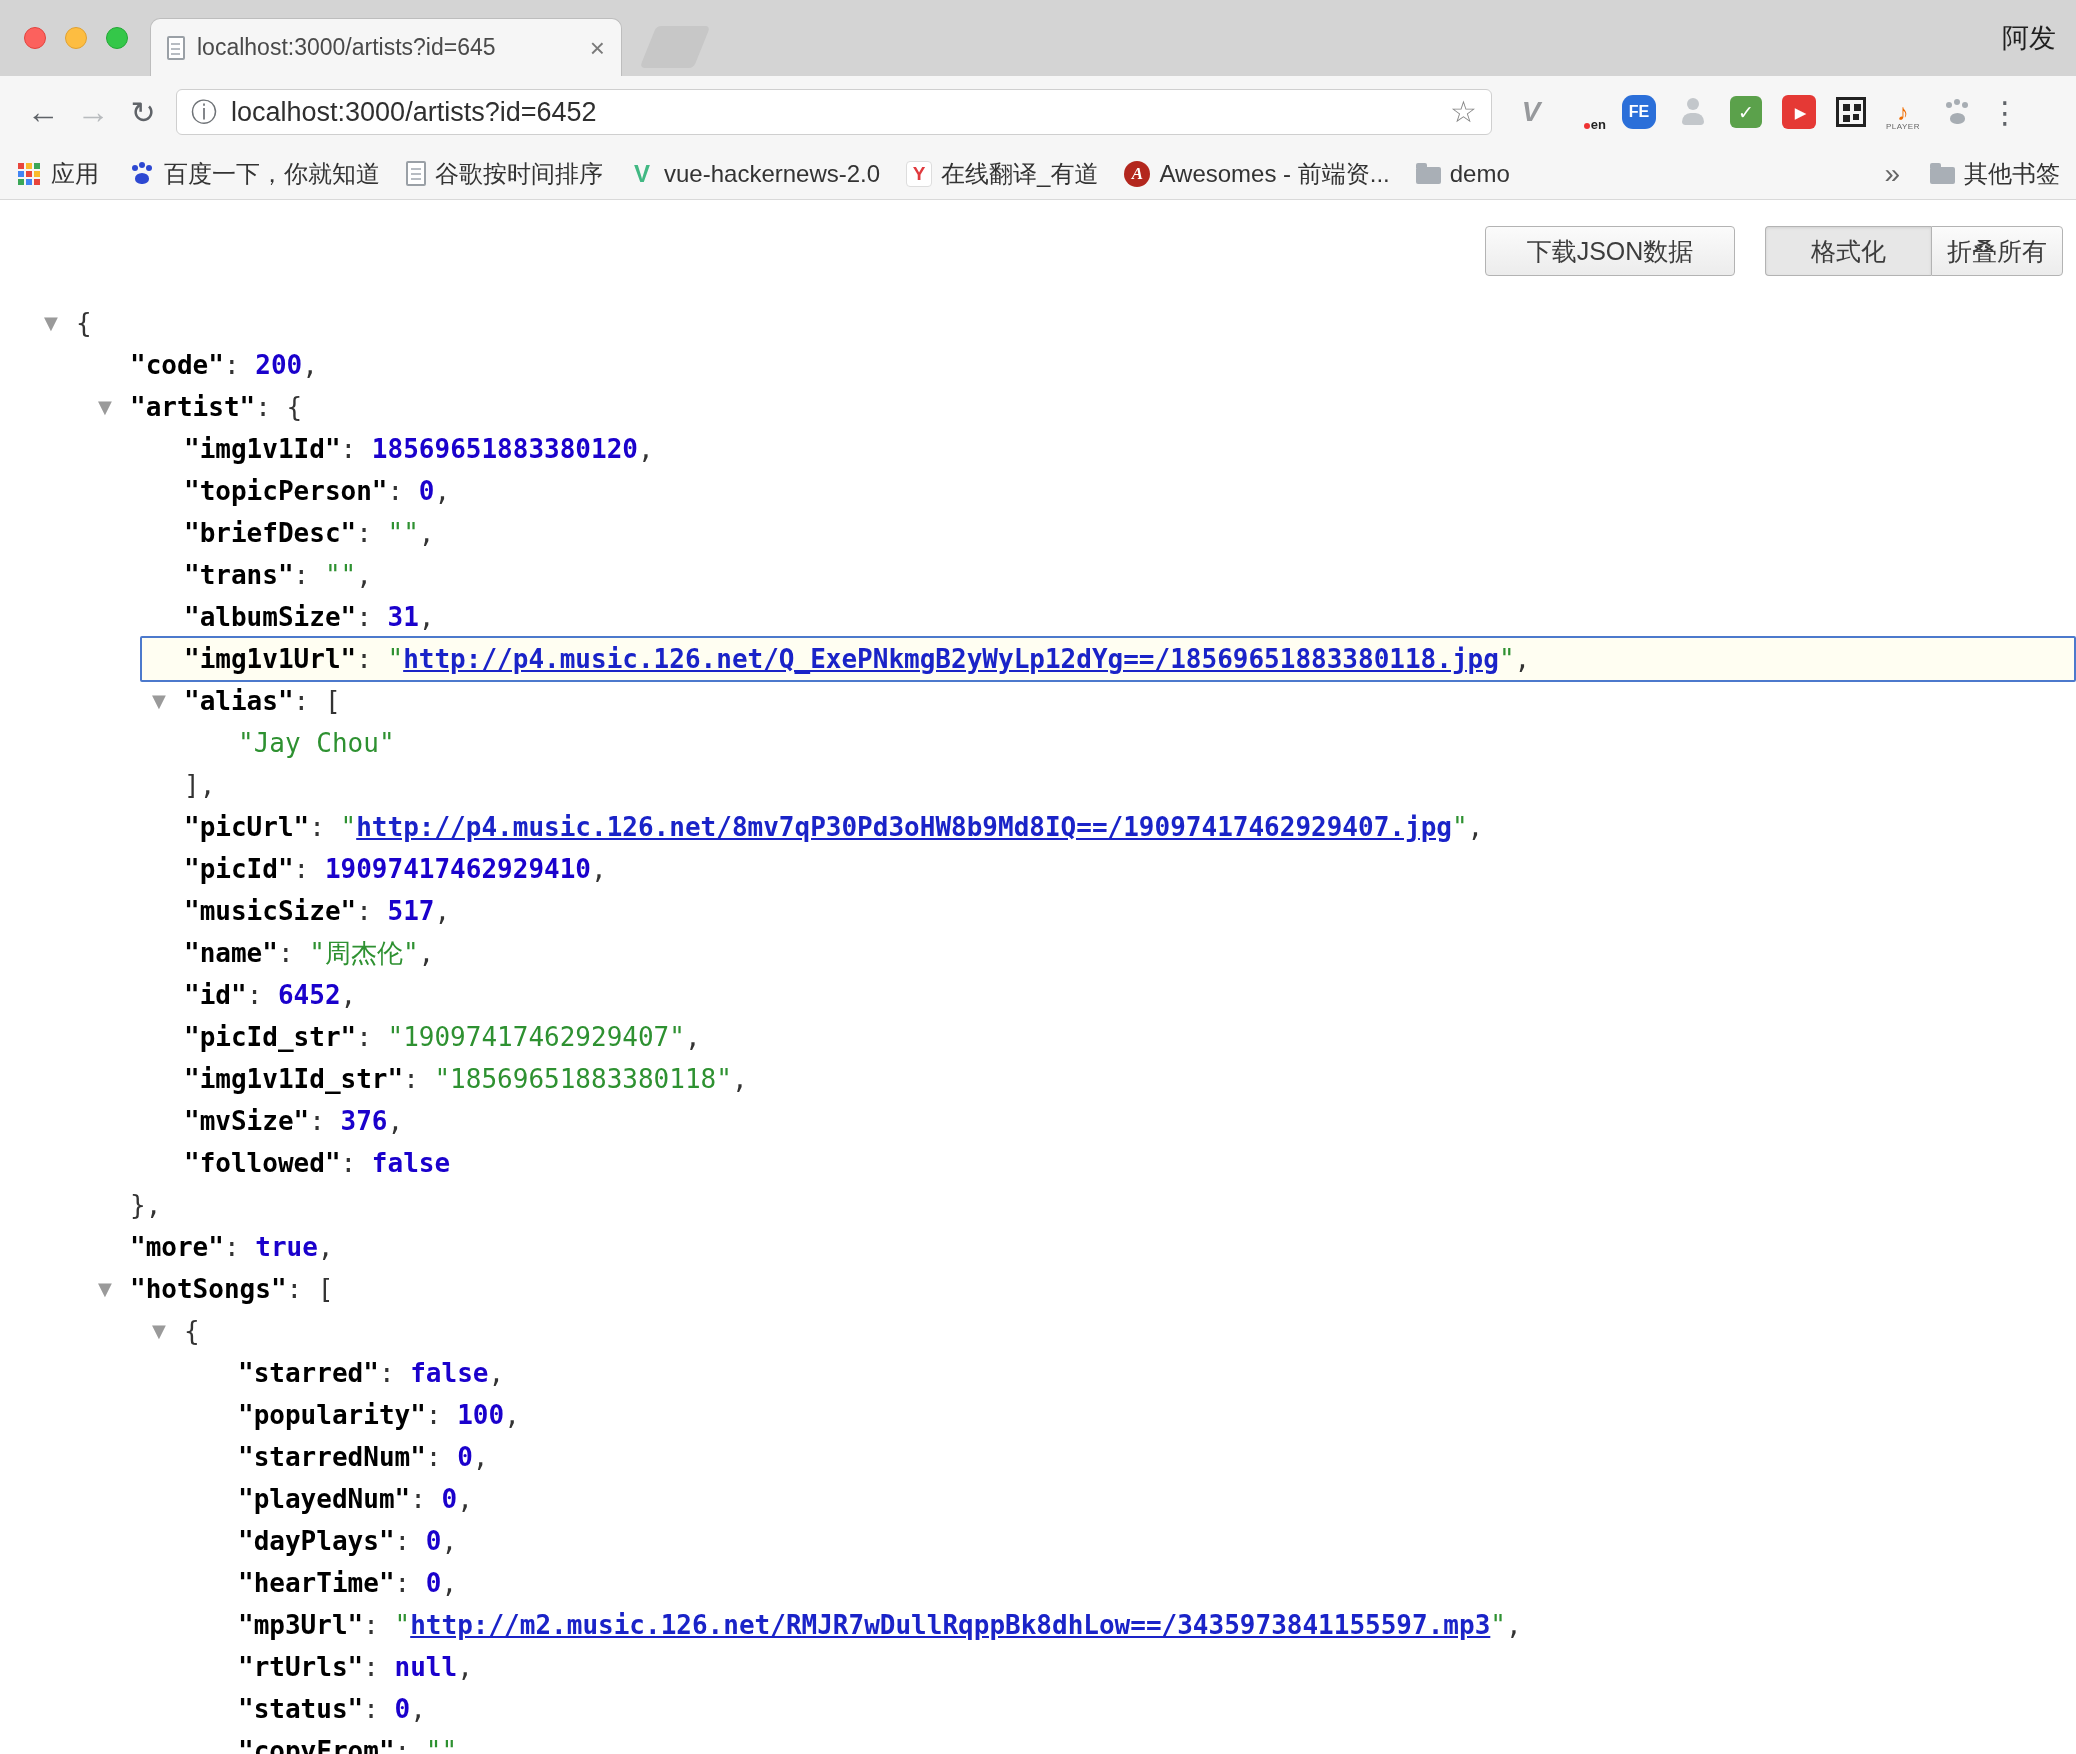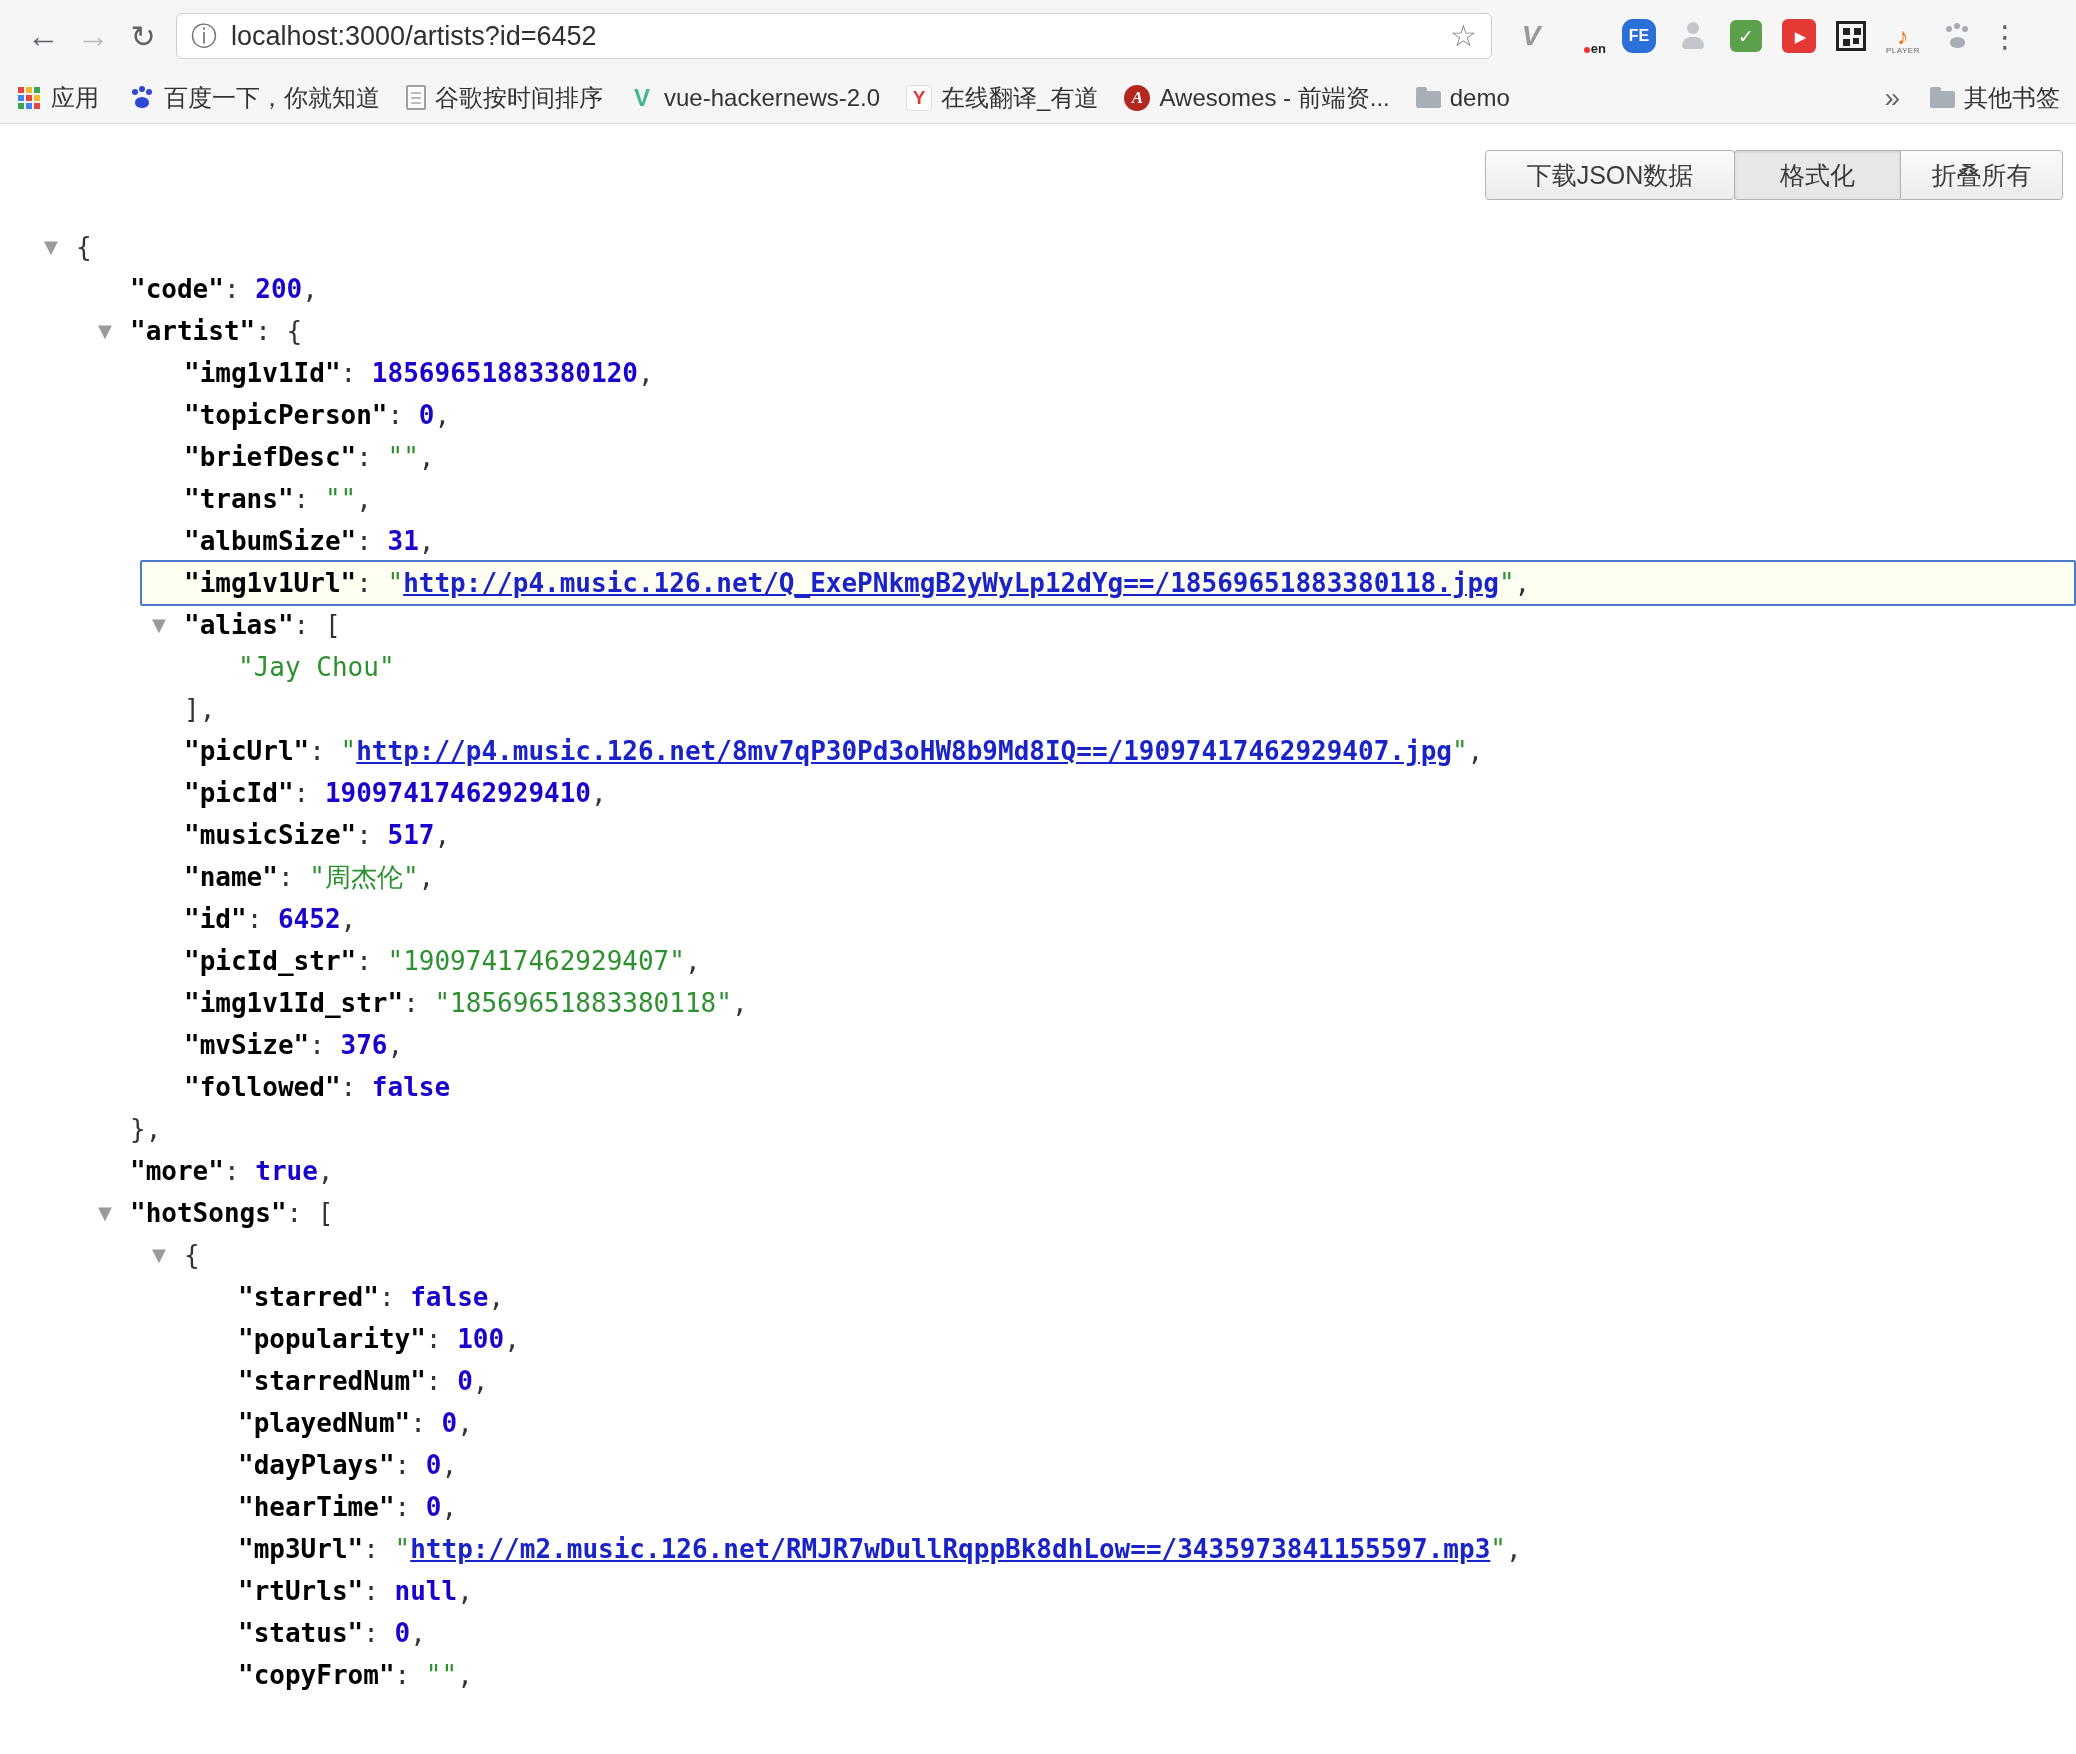--- a/index.html
+++ b/index.html
@@ -84,21 +84,21 @@
 
   
   .content { position:relative; height:1554px; background:#fff; }
   .actions { position:absolute; top:26px; left:0; right:0; height:54px; }
   .btn { font-family:inherit; font-size:25px; color:#3c3c3c; height:50px;
     background:linear-gradient(#fbfbfb,#ececec); border:1px solid #b3b3b3; border-radius:4px; cursor:pointer; }
   .btn.dl { position:absolute; right:341px; width:250px; }
   .seg { position:absolute; right:13px; display:flex; }
   .seg .btn { border-radius:0; }
   .seg .btn:first-child { border-radius:4px 0 0 4px; width:166px; border-right:none; }
-  .seg .btn:last-child { border-radius:0 4px 4px 0; width:163px; }
+  .seg .btn:last-child { border-radius:0 4px 4px 0; width:132px; }
   .seg .btn.active { background:#e7e7e7; box-shadow:inset 0 1px 3px rgba(0,0,0,.10); }
 
   
   .json { position:absolute; top:102px; left:0; right:0; }
   .jline { position:relative; height:42px; white-space:pre;
     font:26px/42px "DejaVu Sans Mono","Liberation Mono",monospace; color:#2b2b2b; }
   .tri { position:absolute; top:0; line-height:42px; font-size:18px; color:#9a9a9a;
     font-family:"DejaVu Sans",sans-serif; }
   .t-key { font-weight:bold; color:#000; }
   .t-p { color:#333; }
@@ -106,20 +106,34 @@
   .t-str { color:#2e9131; }
   .t-link { color:#1a23c8; font-weight:bold; text-decoration:underline; cursor:pointer; }
   .jline.hl { border:2px solid #4c79cc; background:#fffef2; border-radius:2px;
     height:46px; margin-top:-2px; margin-bottom:-2px; }
 </style>
 </head>
 <body>
 
 <div class="browser">
 
+  <div class="tabstrip">
+    <div class="traffic">
+      <span class="tl red"></span>
+      <span class="tl yellow"></span>
+      <span class="tl green"></span>
+    </div>
+    <div class="tab">
+      <span class="doc-icon"></span>
+      <span class="tab-title">localhost:3000/artists?id=645</span>
+      <span class="tab-close">×</span>
+    </div>
+    <div class="newtab"></div>
+    <div class="profile">阿发</div>
+  </div>
 
   <div class="toolbar">
     <span class="navbtn back">←</span>
     <span class="navbtn fwd">→</span>
     <span class="navbtn reload">↻</span>
     <div class="urlbar">
       <span class="info">ⓘ</span>
       <span class="url">localhost:3000/artists?id=6452</span>
       <span class="urlspacer"></span>
       <span class="star">☆</span>

